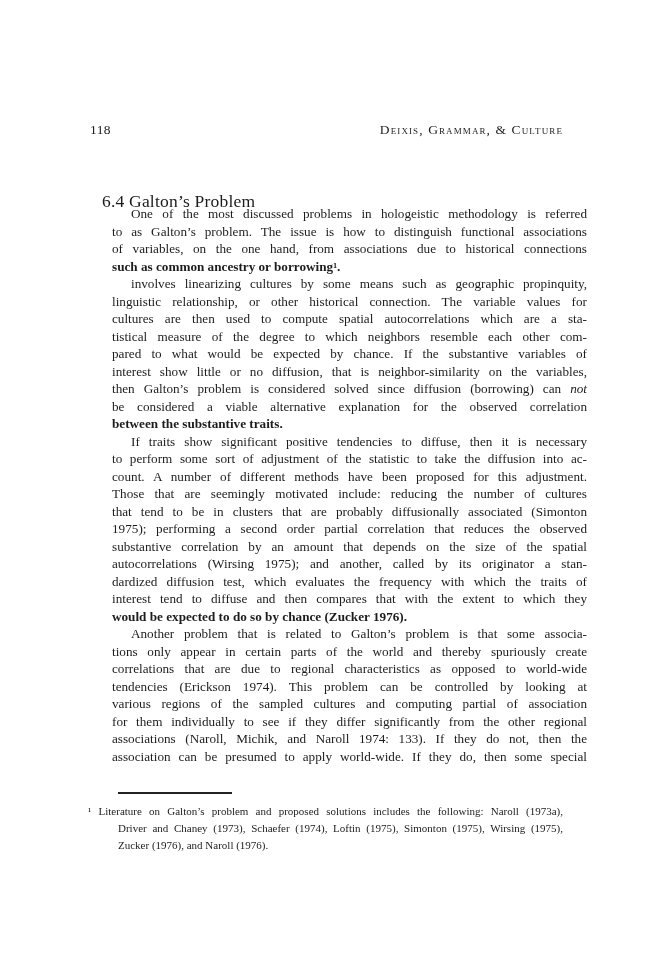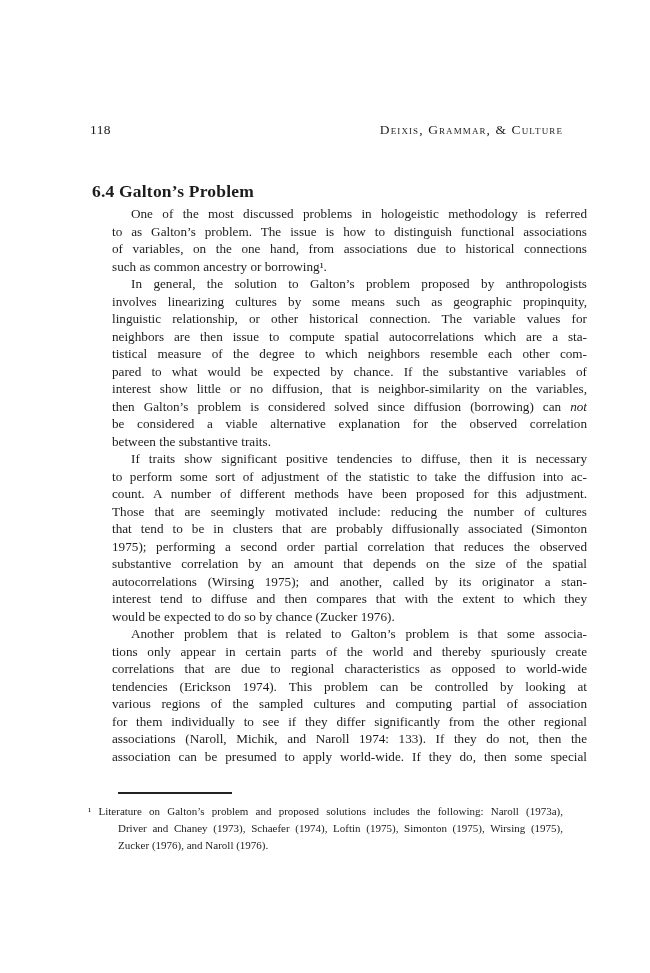--- a/index.html
+++ b/index.html
@@ -23,37 +23,38 @@
     font-size: 13.5px; letter-spacing: 0.4px;
   }
   .running-title {
     text-align: right;
     font-size: 13.5px;
     font-variant: small-caps;
     letter-spacing: 1.1px;
   }
   .heading {
     position: absolute;
-    top: 177px; left: 88px; margin: 4px;
-    font-size: 17.5px; font-weight: bold;
+    top: 177px; left: 88px; margin: 14px;
+    font-size: 17.5px; font-weight: normal;
     letter-spacing: 0.2px;
   }
   .body-text {
     position: absolute;
     top: 205px; left: 88px; width: 475px;
     font-size: 13.2px; line-height: 17.5px; margin-left: 24px;
   }
   .line {
     text-align: justify;
     text-align-last: justify;
     -moz-text-align-last: justify;
   }
   .para .line:first-child { text-indent: 19px; }
   .para:not(.continued) .line:last-child {
     text-align-last: left;
+    font-weight: bold;
     -moz-text-align-last: left;
   }
   .footnote-rule {
     position: absolute;
     top: 792px; left: 118px;
     width: 114px; height: 2px;
     background: #222222;
   }
   .footnote {
     position: absolute;
@@ -79,40 +80,40 @@
   <h2 class="heading">6.4 Galton’s Problem</h2>
 
   <div class="body-text">
     <div class="para">
         <div class="line">One of the most discussed problems in hologeistic methodology is referred</div>
         <div class="line">to as Galton’s problem. The issue is how to distinguish functional associations</div>
         <div class="line">of variables, on the one hand, from associations due to historical connections</div>
         <div class="line">such as common ancestry or borrowing¹.</div>
       </div>
     <div class="para">
-        <div class="line">In general, the solution to Galton’s problem proposed by anthropologists</div>
         <div class="line">involves linearizing cultures by some means such as geographic propinquity,</div>
         <div class="line">linguistic relationship, or other historical connection. The variable values for</div>
-        <div class="line">neighbors are then issue to compute spatial autocorrelations which are a sta-</div>
+        <div class="line">cultures are then used to compute spatial autocorrelations which are a sta-</div>
         <div class="line">tistical measure of the degree to which neighbors resemble each other com-</div>
         <div class="line">pared to what would be expected by chance. If the substantive variables of</div>
         <div class="line">interest show little or no diffusion, that is neighbor-similarity on the variables,</div>
         <div class="line">then Galton’s problem is considered solved since diffusion (borrowing) can <i>not</i></div>
         <div class="line">be considered a viable alternative explanation for the observed correlation</div>
         <div class="line">between the substantive traits.</div>
       </div>
     <div class="para">
         <div class="line">If traits show significant positive tendencies to diffuse, then it is necessary</div>
         <div class="line">to perform some sort of adjustment of the statistic to take the diffusion into ac-</div>
         <div class="line">count. A number of different methods have been proposed for this adjustment.</div>
         <div class="line">Those that are seemingly motivated include: reducing the number of cultures</div>
         <div class="line">that tend to be in clusters that are probably diffusionally associated (Simonton</div>
         <div class="line">1975); performing a second order partial correlation that reduces the observed</div>
         <div class="line">substantive correlation by an amount that depends on the size of the spatial</div>
         <div class="line">autocorrelations (Wirsing 1975); and another, called by its originator a stan-</div>
+        <div class="line">dardized diffusion test, which evaluates the frequency with which the traits of</div>
         <div class="line">interest tend to diffuse and then compares that with the extent to which they</div>
         <div class="line">would be expected to do so by chance (Zucker 1976).</div>
       </div>
     <div class="para continued">
         <div class="line">Another problem that is related to Galton’s problem is that some associa-</div>
         <div class="line">tions only appear in certain parts of the world and thereby spuriously create</div>
         <div class="line">correlations that are due to regional characteristics as opposed to world-wide</div>
         <div class="line">tendencies (Erickson 1974). This problem can be controlled by looking at</div>
         <div class="line">various regions of the sampled cultures and computing partial of association</div>
         <div class="line">for them individually to see if they differ significantly from the other regional</div>

